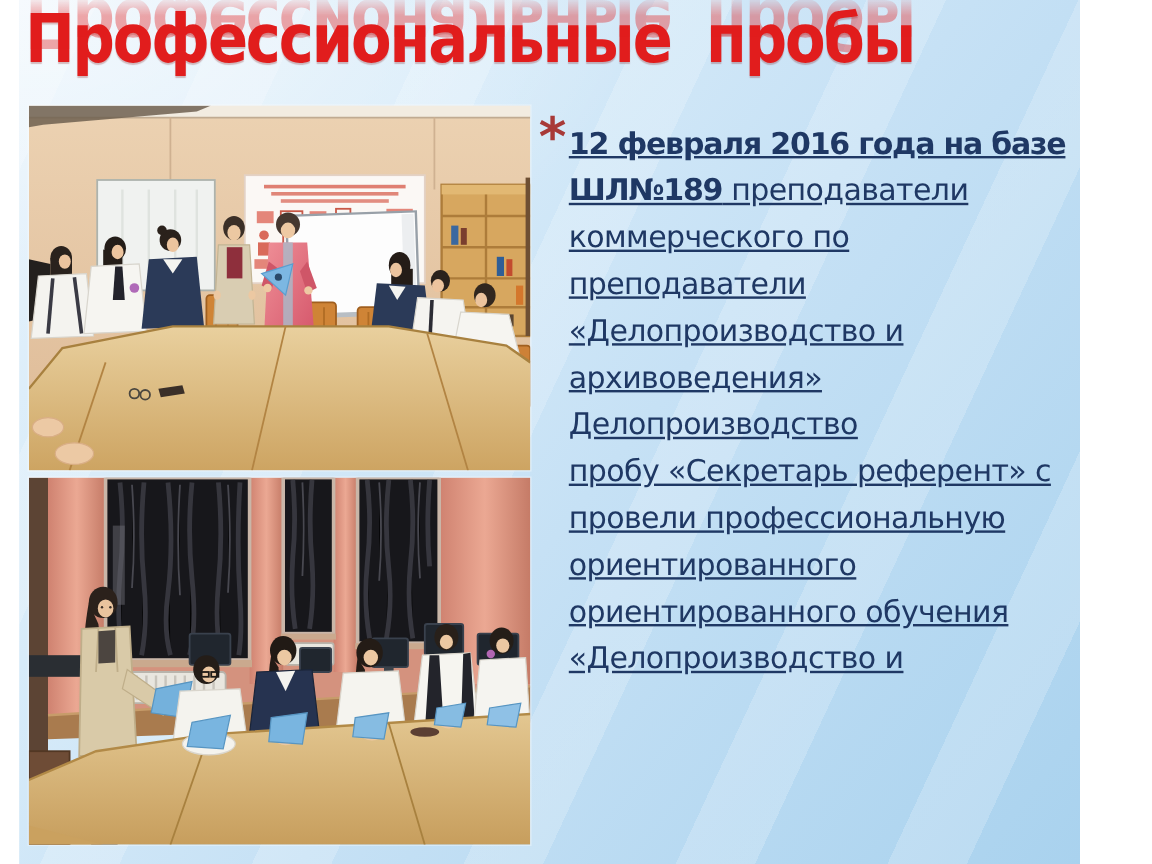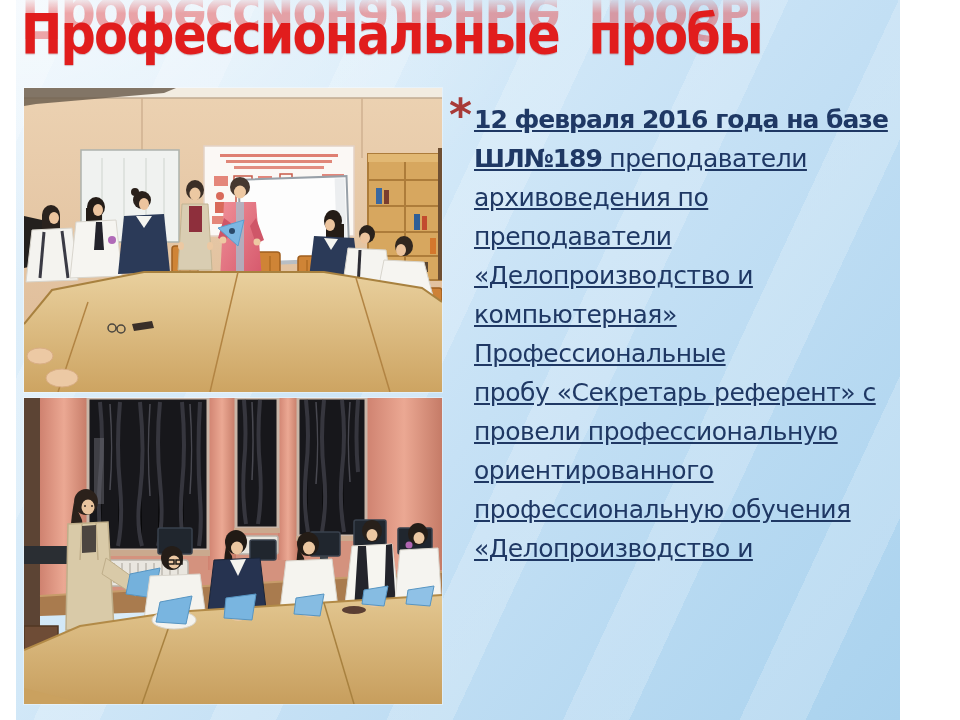--- a/index.html
+++ b/index.html
@@ -376,26 +376,26 @@
       <polygon points="384,192 410,188 406,208 382,206" fill="#8fc1e6" stroke="#5795c2" stroke-width="1"></polygon>
       <ellipse cx="330" cy="212" rx="12" ry="4" fill="#5b3f33"></ellipse>
     </svg>
   </div>
 
   <div class="text-col">
     <span class="asterisk">*</span>
     <div>
         <div class="body-line"><span class="bold">12 февраля 2016 года на базе</span></div>
         <div class="body-line"><span class="bold">ШЛ№189</span><span> преподаватели</span></div>
-        <div class="body-line"><span>архивоведения по</span></div>
+        <div class="body-line"><span>коммерческого по</span></div>
         <div class="body-line"><span>преподаватели</span></div>
         <div class="body-line"><span>«Делопроизводство и</span></div>
-        <div class="body-line"><span>компьютерная»</span></div>
-        <div class="body-line"><span>Профессиональные</span></div>
+        <div class="body-line"><span>архивоведения»</span></div>
+        <div class="body-line"><span>Делопроизводство</span></div>
         <div class="body-line"><span>пробу «Секретарь референт» с</span></div>
         <div class="body-line"><span>провели профессиональную</span></div>
         <div class="body-line"><span>ориентированного</span></div>
-        <div class="body-line"><span>профессиональную обучения</span></div>
+        <div class="body-line"><span>ориентированного обучения</span></div>
         <div class="body-line"><span>«Делопроизводство и</span></div>
       </div>
   </div>
 
 </div>
 
 </body></html>

